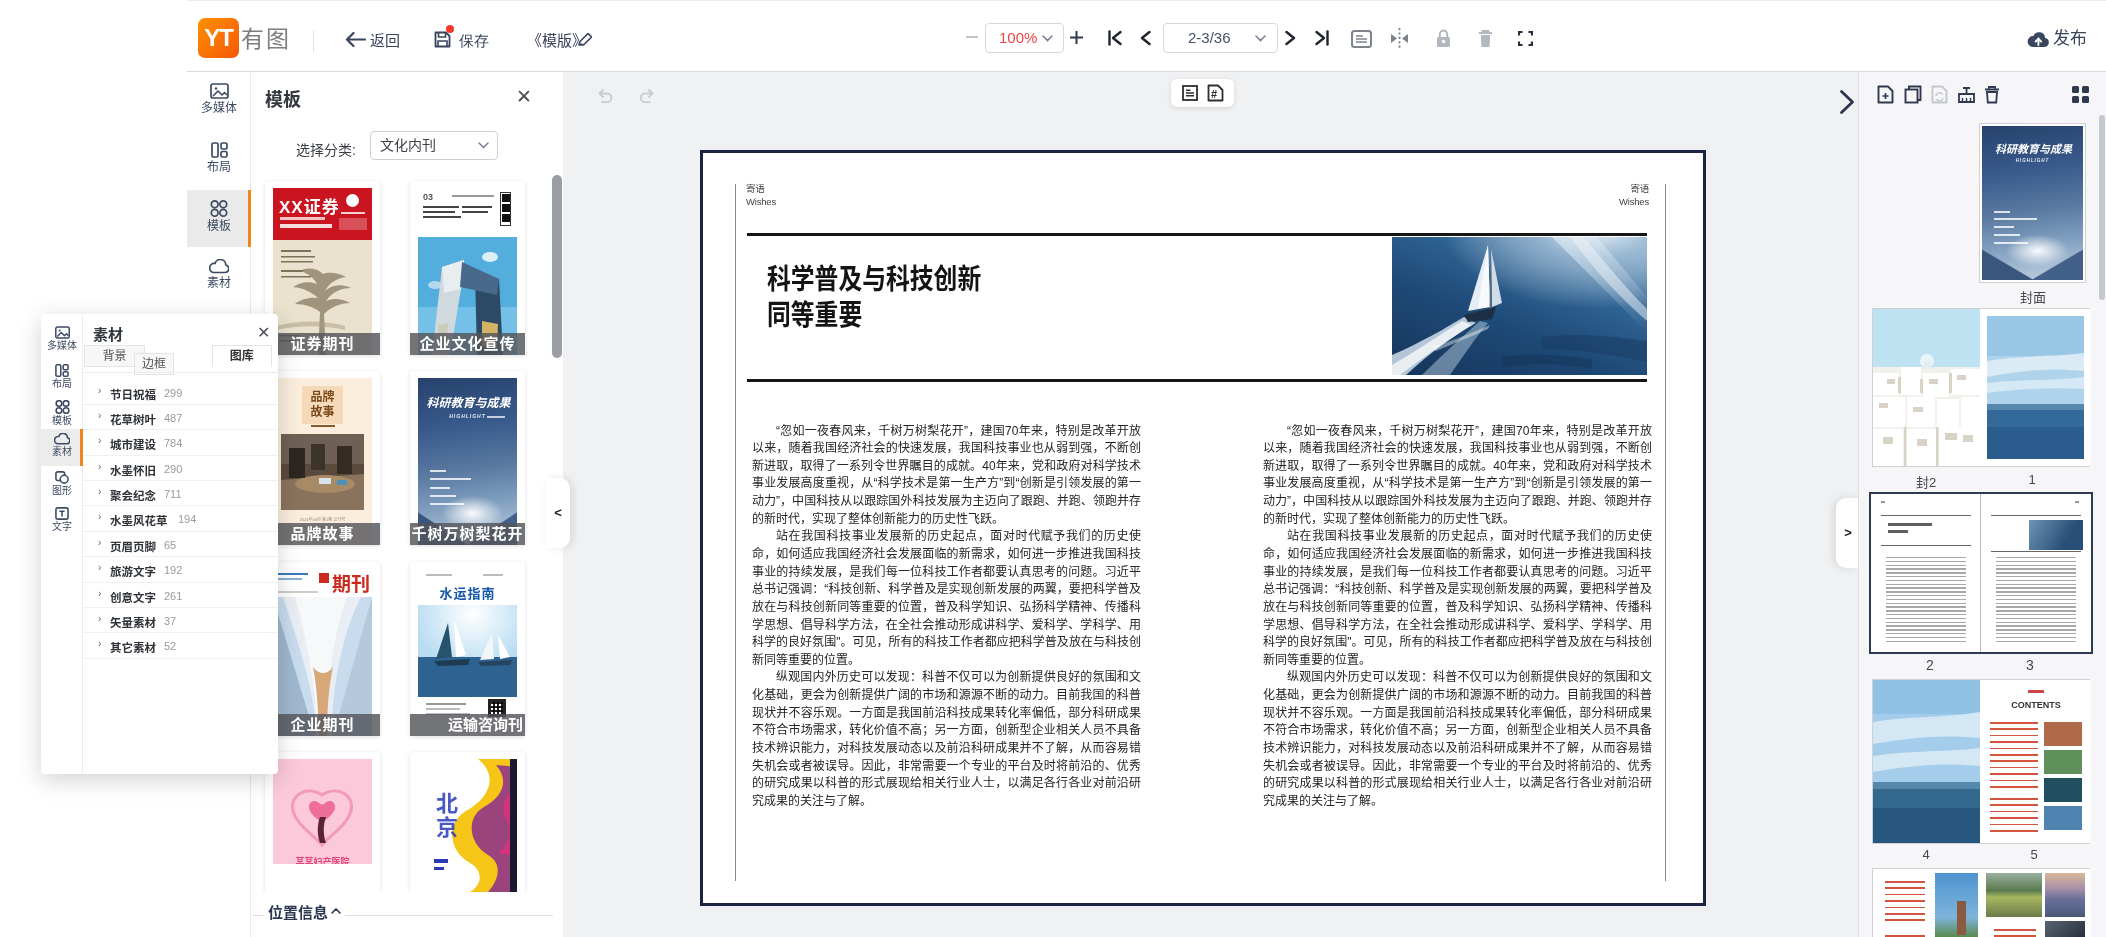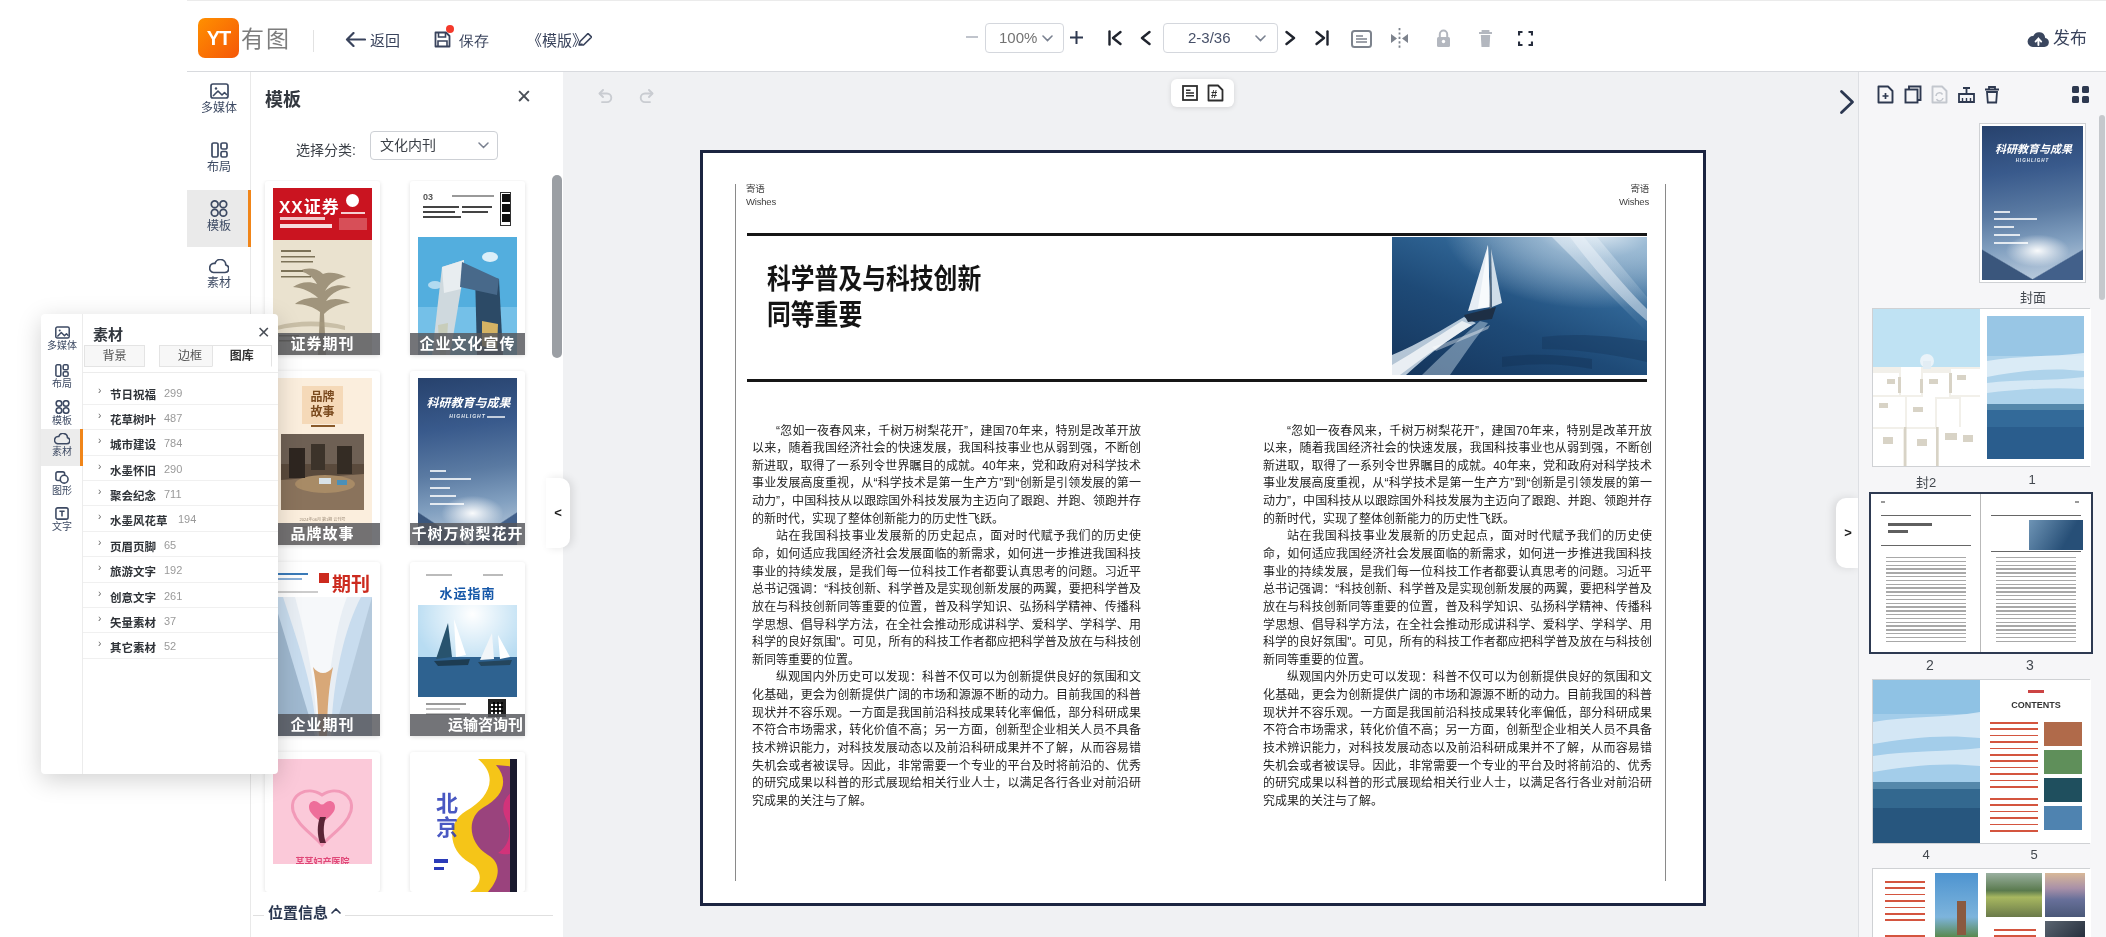--- a/index.html
+++ b/index.html
@@ -3,21 +3,21 @@
 <meta charset="utf-8">
 <style>
 *{margin:0;padding:0;box-sizing:border-box;}
 html,body{width:2106px;height:937px;overflow:hidden;background:#fff;
   font-family:"Liberation Sans","Noto Sans CJK SC",sans-serif;}
 .abs{position:absolute;}
 #app{position:relative;width:2106px;height:937px;}
 
 #topbar{position:absolute;left:187px;top:0;width:1919px;height:72px;background:#fff;border-top:1px solid #ebebeb;border-bottom:1px solid #d8dade;}
 .tbtxt{position:absolute;color:#39435c;font-size:15px;line-height:20px;}
-#logo{position:absolute;left:198px;top:18px;width:41px;height:40px;border-radius:7px;background:linear-gradient(135deg,#ff9000,#f55708);color:#fff;font-weight:bold;font-size:20px;text-align:center;line-height:40px;letter-spacing:-1px;}
+#logo{position:absolute;left:198px;top:18px;width:41px;height:40px;border-radius:7px;background:linear-gradient(135deg,#ff9000,#f55708);color:#fff;font-weight:bold;font-size:24px;text-align:center;line-height:40px;letter-spacing:-1px;}
 #logotxt{position:absolute;left:241px;top:25px;width:60px;color:#7d7d7d;font-size:23px;line-height:28px;letter-spacing:2px;white-space:nowrap;}
 
 #sidebar{position:absolute;left:187px;top:72px;width:64px;height:865px;background:#fff;border-right:1px solid #e9e9e9;}
 .sbitem{position:absolute;left:0;width:64px;height:59px;text-align:center;color:#3d4a63;}
 .sbitem .lbl{display:block;margin-top:2px;font-size:12px;line-height:14px;}
 .sbitem svg{display:block;margin:10px auto 0;}
 .sbsel{background:#eaeaea;}
 .sborange{position:absolute;right:0;top:0;width:3px;height:100%;background:#f08519;}
 
 #tpanel{position:absolute;left:251px;top:72px;width:312px;height:865px;background:#fff;}
@@ -104,21 +104,21 @@
     </svg>
 <div class="abs" style="left:446px;top:25px;width:8px;height:8px;border-radius:50%;background:#f4392b;"></div>
 <div class="tbtxt" style="left:459px;top:31px;font-family:Liberation Serif, serif;">保存</div>
 <div class="tbtxt" style="left:527px;top:31px;font-size:15px;">《模版》</div>
 <svg class="abs" style="left:578px;top:33px" width="14" height="13" viewBox="0 0 14 13">
       <path d="M1 12 L2 8.5 L10 0.5 L13.5 4 L5.5 12 Z M1 12 L4.5 11" stroke="#39435c" stroke-width="1.6" fill="none" stroke-linejoin="round"></path>
     </svg>
 
 <div class="abs" style="left:966px;top:36px;width:12px;height:2.4px;background:#c0c4cc;"></div>
 <div class="abs" style="left:985px;top:23px;width:79px;height:30px;border:1px solid #d4d7dd;border-radius:4px;"></div>
-<div class="tbtxt" style="left:999px;top:28px;color:#737373;">100%</div>
+<div class="tbtxt" style="left:999px;top:28px;color:#ef4444;">100%</div>
 <svg class="abs" style="left:1042px;top:35px" width="11" height="7" viewBox="0 0 11 7">
       <path d="M1 1 L5.5 5.5 L10 1" stroke="#7a8190" stroke-width="1.6" fill="none" stroke-linecap="round"></path>
     </svg>
 <svg class="abs" style="left:1070px;top:31px" width="13" height="13" viewBox="0 0 13 13">
       <path d="M6.5 0.5 V12.5 M0.5 6.5 H12.5" stroke="#2f3950" stroke-width="2" stroke-linecap="round"></path>
     </svg>
 <svg class="abs" style="left:1107px;top:30px" width="16" height="16" viewBox="0 0 16 16">
       <path d="M2.5 1.5 V14.5" stroke="#20242e" stroke-width="2.4" stroke-linecap="round"></path>
       <path d="M13.5 2 L6 8 L13.5 14" stroke="#20242e" stroke-width="2.4" fill="none" stroke-linecap="round" stroke-linejoin="round"></path>
     </svg>
@@ -664,21 +664,21 @@
 <div class="fitem" style="top:189px;">
 <svg width="14" height="13" viewBox="0 0 16 15">
           <rect x="1" y="1" width="14" height="13" rx="2" stroke="#3d4a63" stroke-width="1.8" fill="none"></rect>
           <path d="M5 5 H11 M8 5 V11" stroke="#3d4a63" stroke-width="1.8"></path>
         </svg>
 <span class="lbl">文字</span>
       </div>
 <div id="fhead">素材</div>
 <div id="fx">✕</div>
 <div class="ftab" style="left:43px;width:61px;">背景</div>
-<div class="ftab" style="left:118px;width:62px;">边框</div>
+<div class="ftab" style="left:93px;width:40px;margin-top:8px;">边框</div>
 <div class="ftab ftabon" style="left:171px;width:59.5px;">图库</div>
 <div class="abs" style="left:42px;top:57.5px;width:195px;height:1px;background:#ececec;"></div>
 <div id="flist">
 <div class="frow">
           <span class="ar">›</span>
           <span class="nm">节日祝福</span>
           <span class="ct" style="left:81px;">299</span>
         </div>
 <div class="frow">
           <span class="ar">›</span>

